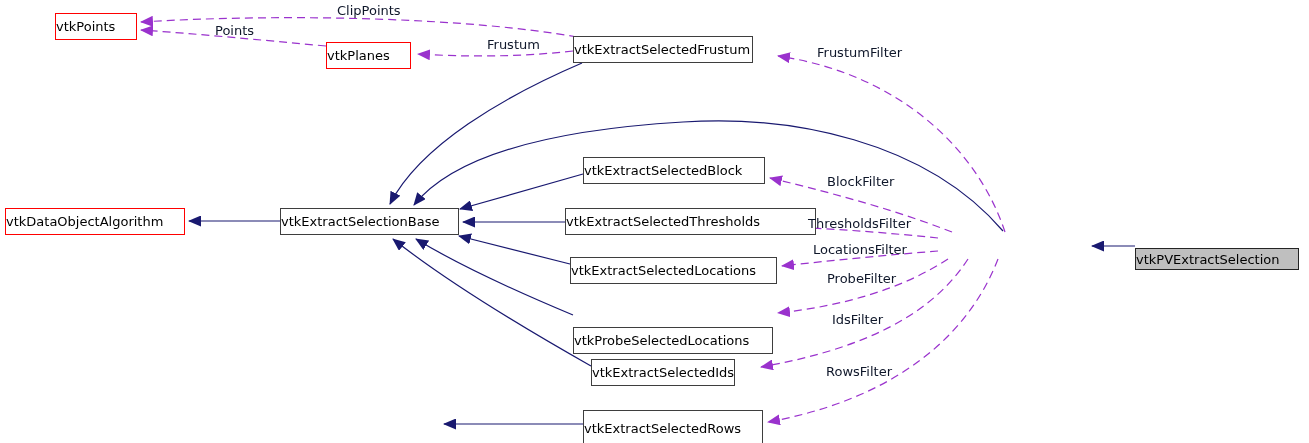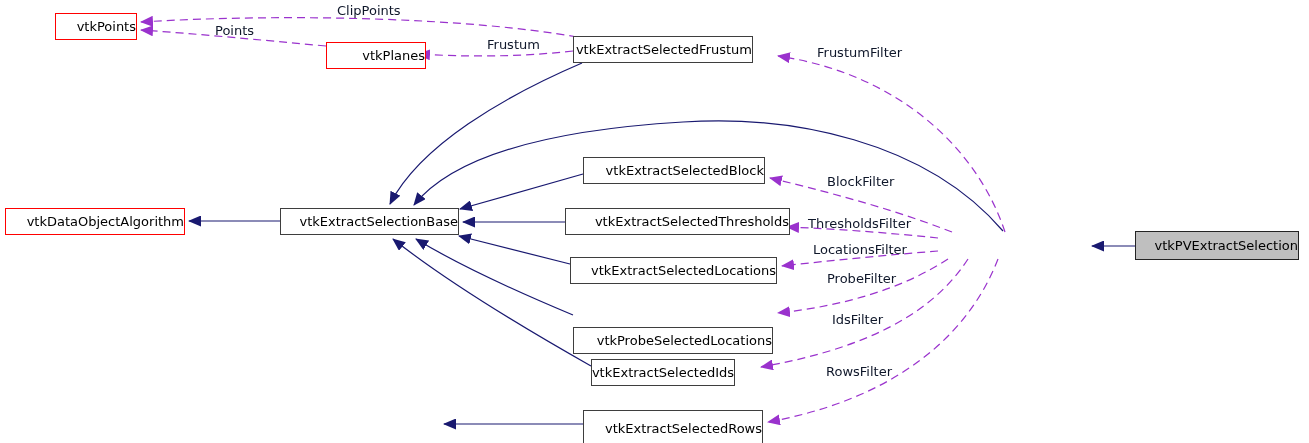--- a/index.html
+++ b/index.html
@@ -5,21 +5,21 @@
   html,body { margin:0; padding:0; background:#ffffff; }
   #canvas {
     position:relative; width:1309px; height:443px; background:#ffffff;
     font-family:"DejaVu Sans", sans-serif; overflow:hidden;
   }
   #edges { position:absolute; left:0; top:0; }
   path.inh { stroke:#191970; fill:none; stroke-width:1.2px; }
   path.agg { stroke:#9a32cd; fill:none; stroke-width:1.2px; stroke-dasharray:8,5; }
   .node {
     position:absolute; box-sizing:border-box; background:#ffffff;
-    border:1px solid #3e3e3e; display:flex; align-items:center; justify-content:flex-end;
+    border:1px solid #3e3e3e; display:flex; align-items:center; justify-content:flex-start;
     font-size:13px; color:#000000; white-space:nowrap; cursor:pointer;
   }
   .node.red   { border-color:#ff0000; }
   .node.focus { background:#bfbfbf; border-color:#242424; cursor:default; }
   .elabel {
     position:absolute; font-size:13px; color:#0f172a; white-space:nowrap;
   }
 </style>
 </head>
 <body>
@@ -56,33 +56,33 @@
     <path class="agg" d="M 938,251 C 888,255 835,260 782,266" marker-end="url(#mAgg)"></path>
     <path class="agg" d="M 948,259 C 902,289 843,306 778,313" marker-end="url(#mAgg)"></path>
     <path class="agg" d="M 968,259 C 926,324 845,352 761,367" marker-end="url(#mAgg)"></path>
     <path class="agg" d="M 998,259 C 962,352 873,403 768,422" marker-end="url(#mAgg)"></path>
   </svg>
 
   <div class="node red" style="left:55px;  top:13px;  width:82px;  height:27px">
     <span>vtkPoints</span>
     </div>
 
-  <div class="node red" style="left:326px; top:42px;  width:100px;  height:27px">
+  <div class="node red" style="left:326px; top:42px;  width:85px;  height:27px">
     <span>vtkPlanes</span>
     </div>
 
   <div class="node" style="left:573px; top:36px;  width:180px; height:27px">
     <span>vtkExtractSelectedFrustum</span>
     </div>
 
   <div class="node" style="left:583px; top:157px; width:182px; height:27px">
     <span>vtkExtractSelectedBlock</span>
     </div>
 
-  <div class="node" style="left:565px; top:208px; width:225px; height:27px">
+  <div class="node" style="left:565px; top:208px; width:251px; height:27px">
     <span>vtkExtractSelectedThresholds</span>
     </div>
 
   <div class="node" style="left:570px; top:257px; width:207px; height:27px">
     <span>vtkExtractSelectedLocations</span>
     </div>
 
   <div class="node" style="left:573px; top:327px; width:200px; height:27px">
     <span>vtkProbeSelectedLocations</span>
     </div>
@@ -98,21 +98,21 @@
   <div class="node red" style="left:5px;   top:208px; width:180px; height:27px">
     <span>vtkDataObjectAlgorithm</span>
     </div>
 
   <div class="node" style="left:280px; top:208px; width:179px; height:27px">
     <span>vtkExtractSelectionBase</span>
     </div>
 
 
 
-  <div class="node focus" style="left:1135px;top:231px; width:164px; height:29px">
+  <div class="node focus" style="left:1135px;top:248px; width:164px; height:22px">
     <span>vtkPVExtractSelection</span>
     </div>
 
   <span class="elabel" style="left:337px; top:3px">ClipPoints</span>
   <span class="elabel" style="left:215px; top:23px">Points</span>
   <span class="elabel" style="left:487px; top:37px">Frustum</span>
   <span class="elabel" style="left:817px; top:45px">FrustumFilter</span>
   <span class="elabel" style="left:827px; top:174px">BlockFilter</span>
   <span class="elabel" style="left:808px; top:216px">ThresholdsFilter</span>
   <span class="elabel" style="left:813px; top:242px">LocationsFilter</span>

